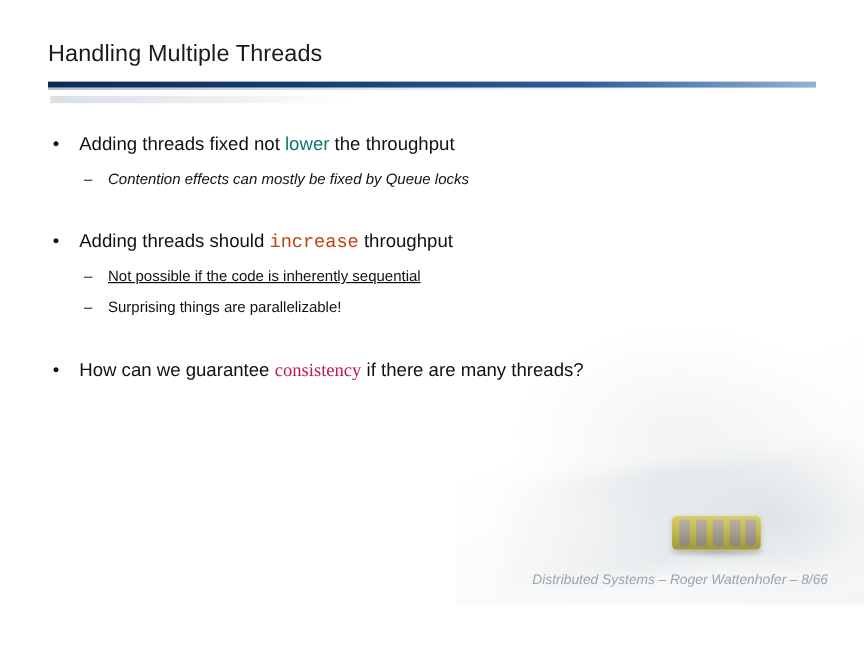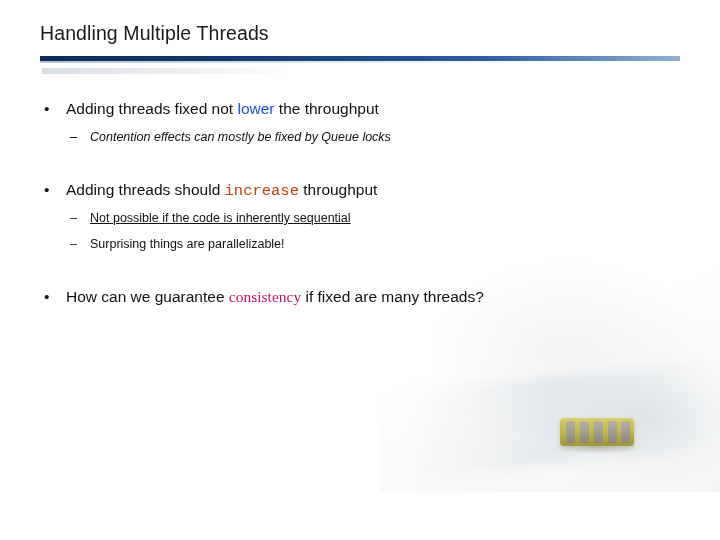--- a/index.html
+++ b/index.html
@@ -10,21 +10,21 @@
     width: 720px;
     height: 540px;
     background: #ffffff;
     font-family: "Liberation Sans", sans-serif;
     overflow: hidden;
     position: relative;
   }
 
   .slide {
     position: absolute;
-    left: 0; top: 0;
+    left: 0; top: 12px;
     width: 720px;
     height: 492px;
     background: #ffffff;
     overflow: hidden;
   }
 
   
   .bg-photo {
     position: absolute;
     right: 0;
@@ -142,21 +142,21 @@
     position: absolute;
     font-size: 12.5px;
     color: #111111;
     white-space: nowrap;
   }
   .l2 .marker {
     display: inline-block;
     width: 20px;
     color: #111111;
   }
-  .hl-red { color: #1d4ed8; text-align: right; }
+  .hl-red { color: #0f766e; text-align: right; }
   .hl-green { color: #c2410c; font-family: Liberation Mono, monospace; }
   .hl-blue { color: #be185d; font-family: Liberation Serif, serif; }
 
   
   .footer {
     position: absolute;
     right: 30px;
     bottom: 14px;
     font-size: 11.5px;
     color: #9aa4ad;
@@ -204,18 +204,21 @@
 
     <div class="l2" style="left:70px; top:211px;text-decoration:underline;">
       <span class="marker">–</span><span>Not possible if the code is inherently sequential</span>
     </div>
 
     <div class="l2" style="left:70px; top:237px;">
       <span class="marker">–</span><span>Surprising things are parallelizable!</span>
     </div>
 
     <div class="l1" style="left:44px; top:288px;">
-      <span class="marker">•</span><span>How can we guarantee </span><span class="hl-blue">consistency</span><span> if fixed are many threads?</span>
-    </div>
-  </div>
-
+      <span class="marker">•</span><span>How can we guarantee </span><span class="hl-blue">consistency</span><span> if there are many threads?</span>
+    </div>
+  </div>
+
+  <div class="footer">
+    <span>Distributed Systems</span><span class="sep">–</span><span>Roger Wattenhofer</span><span class="sep">–</span><span>8/66</span>
+  </div>
 
 </div>
 
 </body></html>

